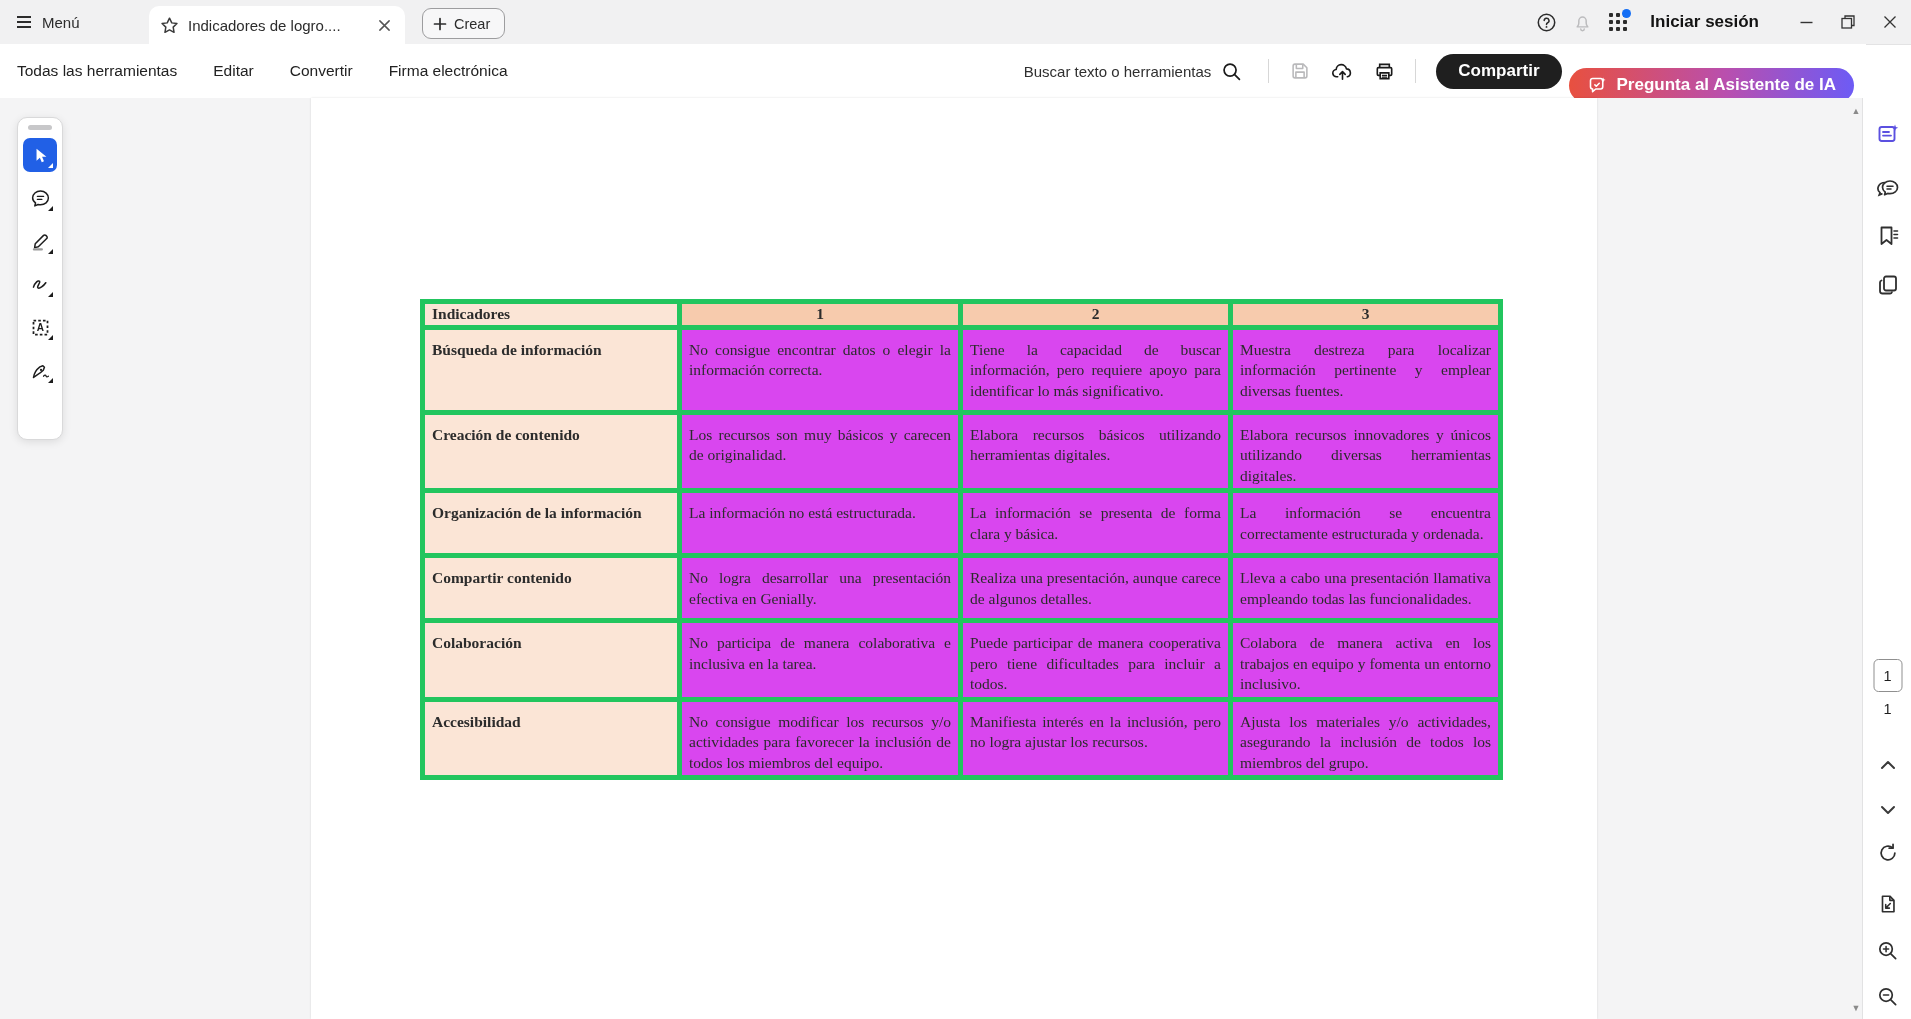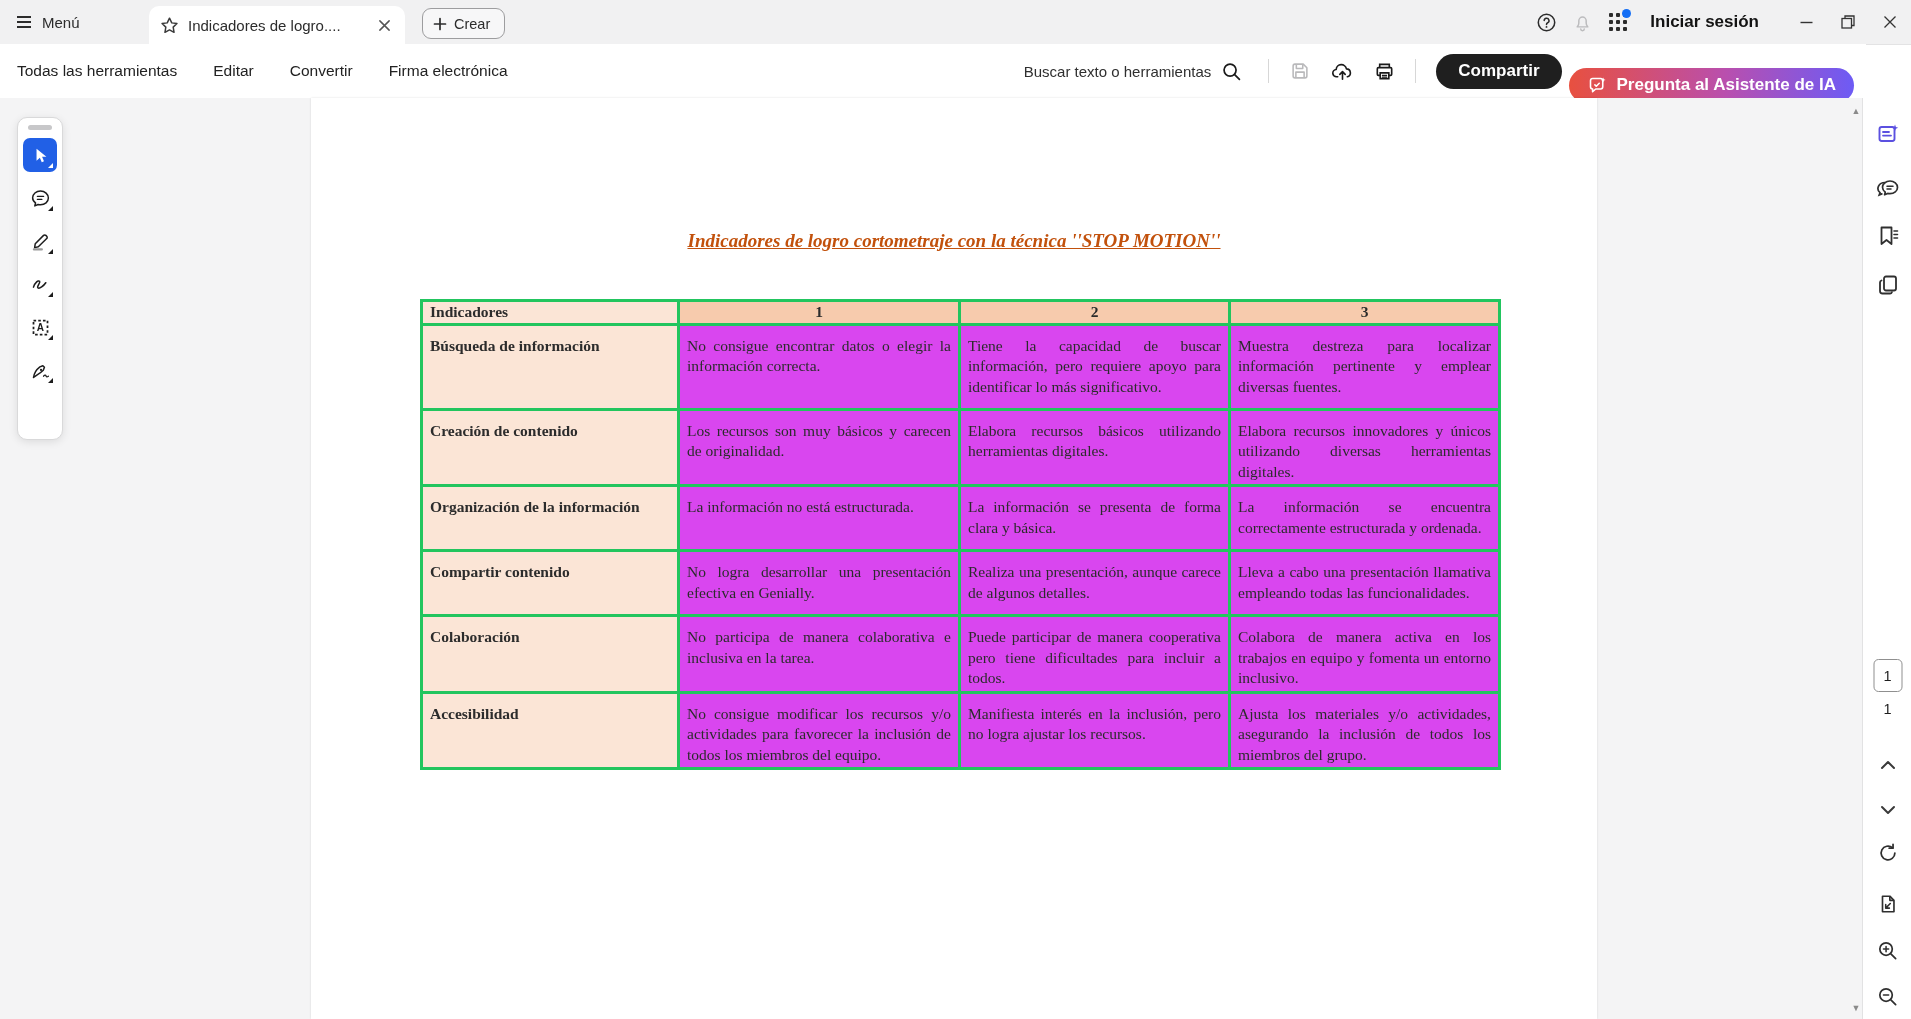--- a/index.html
+++ b/index.html
@@ -38,21 +38,21 @@
   .pill{height:35px;border-radius:18px;display:flex;align-items:center;justify-content:center;cursor:pointer;font-size:17px;font-weight:700;color:#fff;}
   .share-pill{background:#1f1f1f;padding:0 22px;margin:0 7px 0 10px;}
   .ai-pill{background:linear-gradient(90deg,#e8503f 0%,#b94fae 55%,#6d5bf5 100%);padding:0 18px;gap:9px;margin-top:28px;}
   
   .canvas{position:absolute;left:0;top:98px;width:1862px;height:921px;background:#f4f4f5;}
   .page{position:absolute;left:311px;top:0;width:1286px;height:921px;background:#fff;box-shadow:0 0 2px rgba(0,0,0,.12);}
   .doc-title{position:absolute;left:0;top:132px;width:100%;text-align:center;font-family:"Liberation Serif",serif;font-size:19px;font-weight:700;font-style:italic;text-decoration:underline;color:#c2510c;}
   
   table.rubric{position:absolute;left:109px;top:201px;width:1078px;border-collapse:collapse;table-layout:fixed;font-family:"Liberation Serif",serif;}
   .rubric col.c1{width:257px}.rubric col.c2{width:281px}.rubric col.c3{width:270px}.rubric col.c4{width:270px}
-  .rubric th,.rubric td{border:3px solid #22c55e;vertical-align:top;padding:10px 7px 2px 7px;box-sizing:border-box;font-size:15.5px;line-height:20.5px;}
+  .rubric th,.rubric td{border:5px solid #22c55e;vertical-align:top;padding:10px 7px 2px 7px;box-sizing:border-box;font-size:15.5px;line-height:20.5px;}
   .rubric{border:2px solid #222;}
   .rubric th{height:22px;font-weight:700;padding-top:0;padding-bottom:0;}
   .th-ind{background:#fbe5d6;text-align:left;}
   .th-num{background:#f7cbad;text-align:center;}
   .row-label{background:#fbe5d6;font-weight:700;text-align:left;}
   .cell{background:#d946ef;text-align:justify;}
   
   .qt-panel{position:absolute;left:17px;top:117px;width:46px;height:323px;background:#fff;border:1px solid #d9d9da;border-radius:10px;box-shadow:0 2px 8px rgba(0,0,0,.10);display:flex;flex-direction:column;align-items:center;padding-top:7px;box-sizing:border-box;z-index:5;}
   .qt-handle{width:24px;height:5px;border-radius:3px;background:#c7c7c9;margin-bottom:8px;cursor:grab;}
   .qt-btn{position:relative;width:34px;height:34px;border-radius:7px;display:flex;align-items:center;justify-content:center;cursor:pointer;margin-bottom:9px;}
@@ -194,21 +194,20 @@
           <path d="M18.5 2.8l.8 2 2 .8-2 .8-.8 2-.8-2-2-.8 2-.8z" fill="#fff"></path>
           <path d="M9 11.3l1.6 1.6 3.4-3.4" fill="none" stroke="#fff" stroke-width="1.8" stroke-linecap="round" stroke-linejoin="round"></path>
         </svg>
       <span>Pregunta al Asistente de IA</span>
     </div>
   </div>
 </div>
 
 <div class="canvas">
   <div class="page">
-    <div class="doc-title">Indicadores de logro cortometraje con la técnica ''STOP MOTION''</div>
     <table class="rubric">
       <colgroup>
           <col class="c1">
           <col class="c2">
           <col class="c3">
           <col class="c4">
         </colgroup>
       <tbody>
           <tr>
         <th class="th-ind">Indicadores</th>

